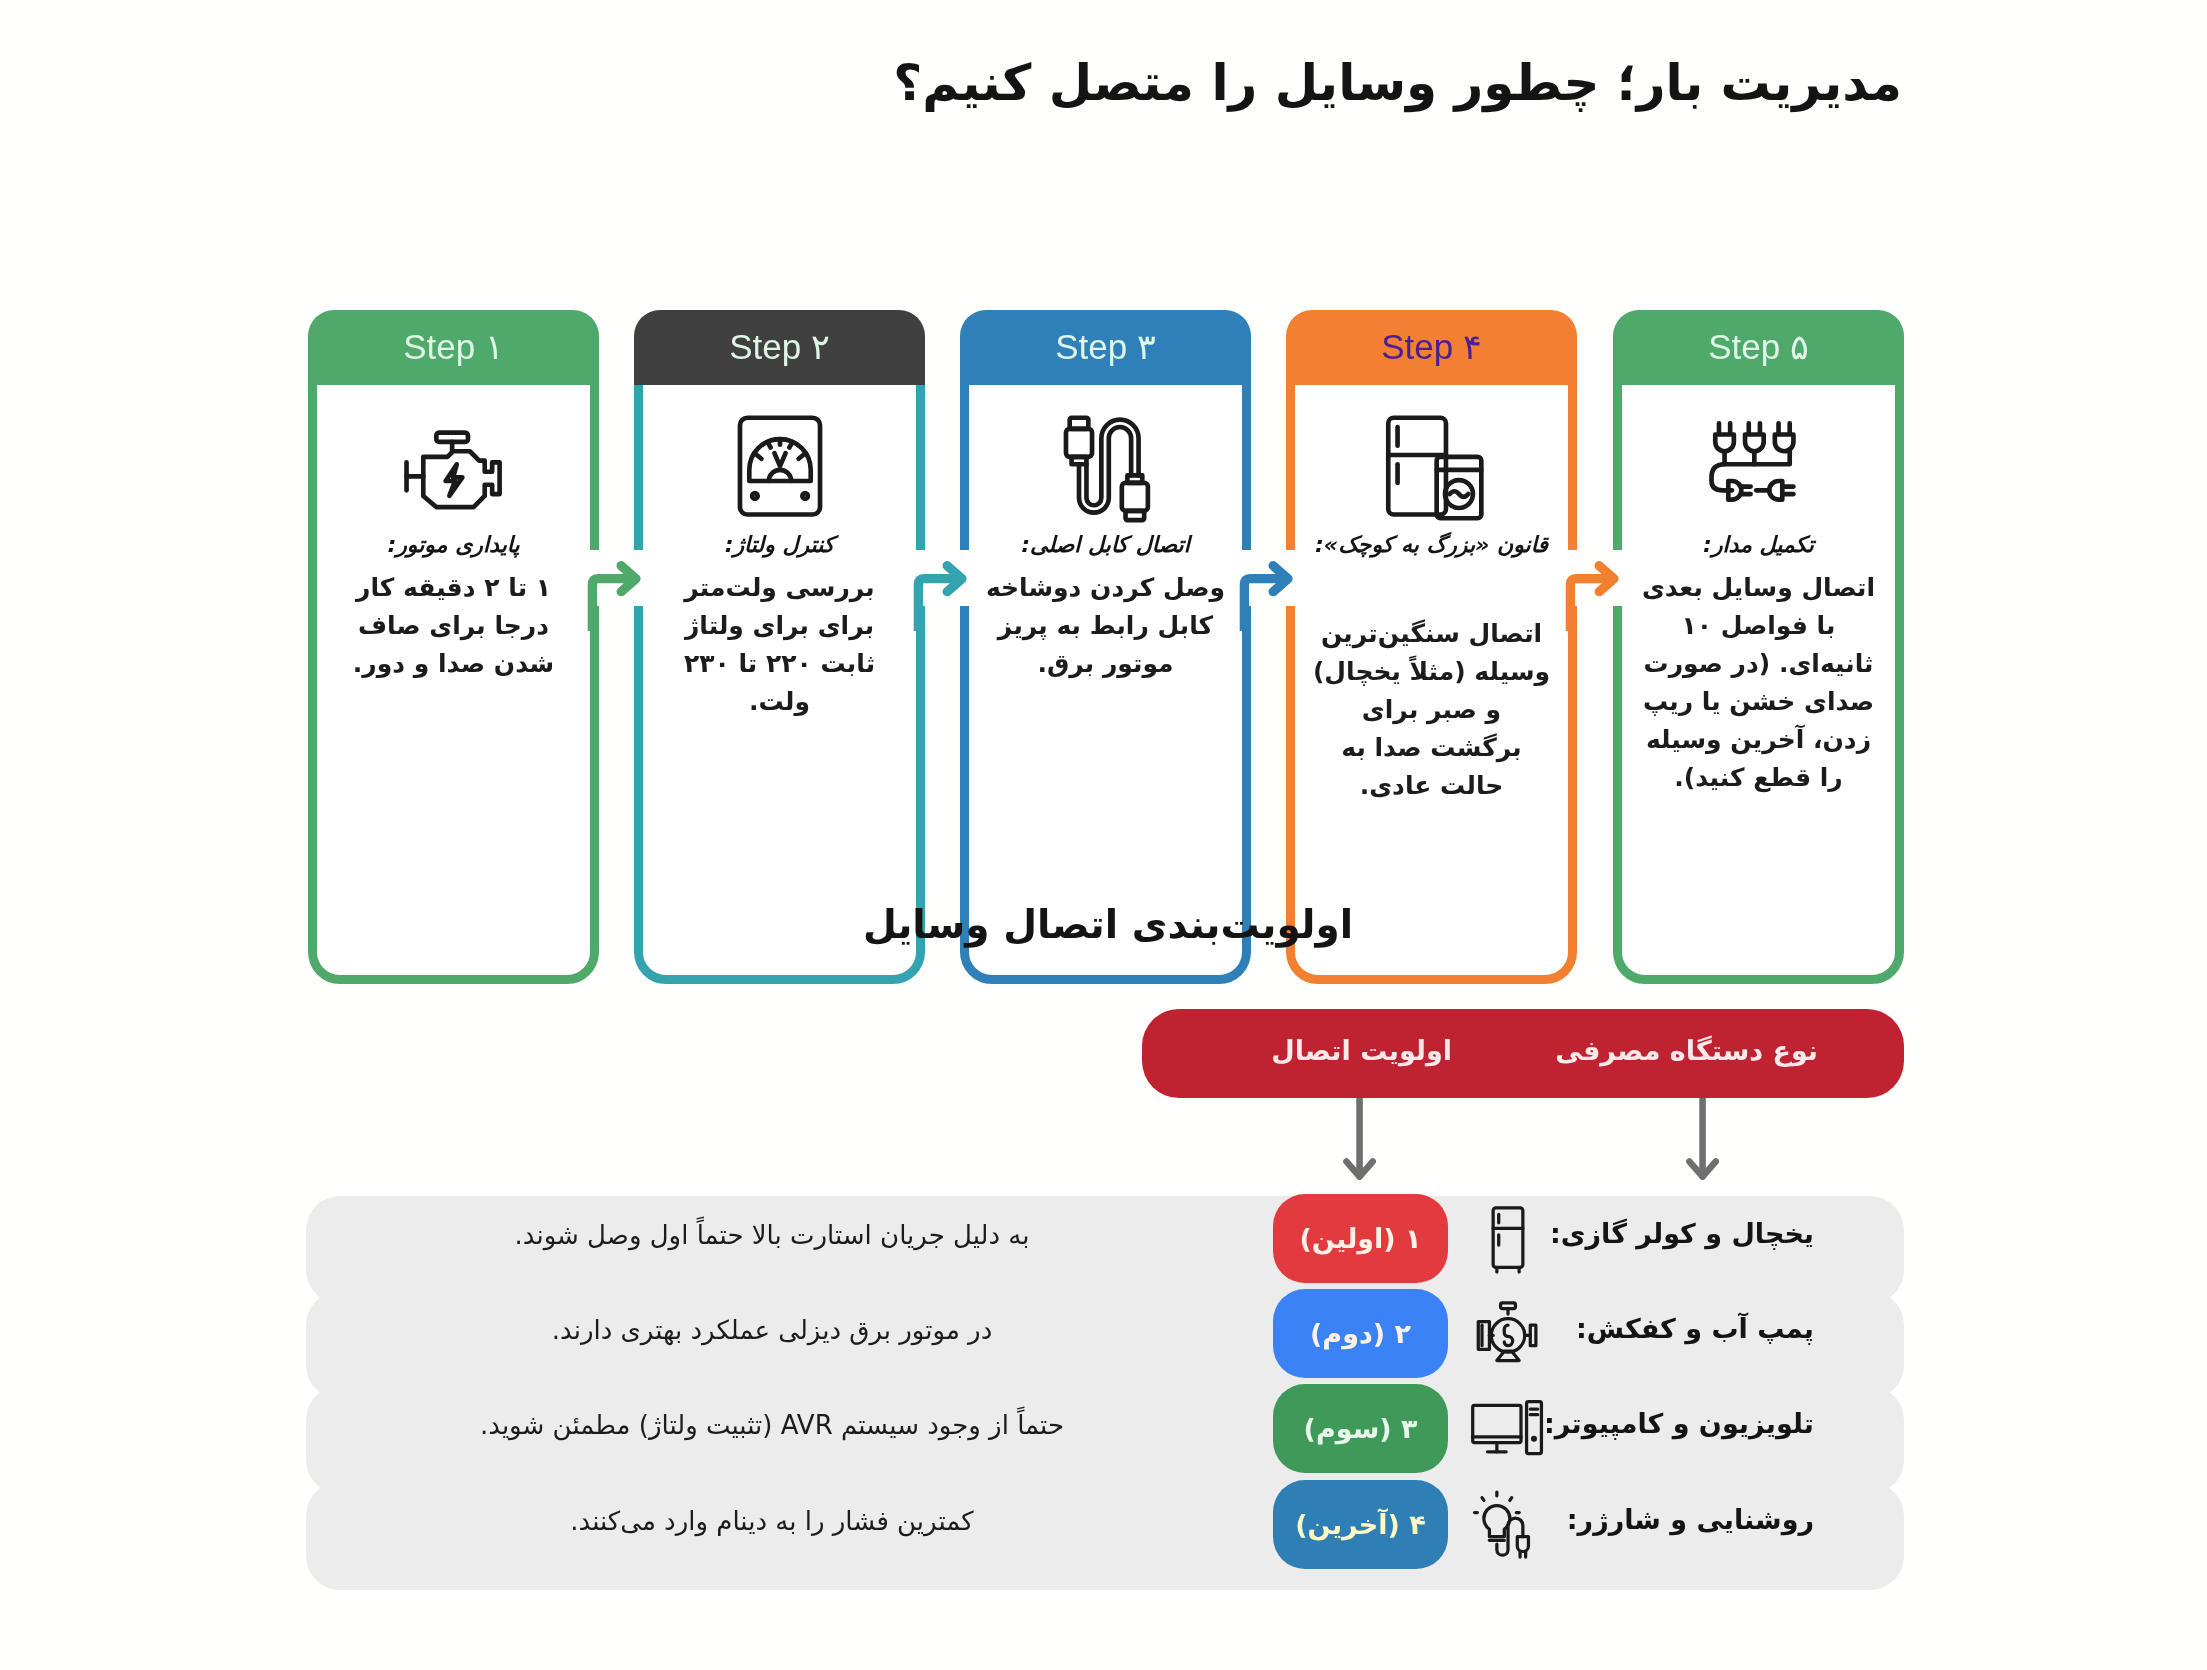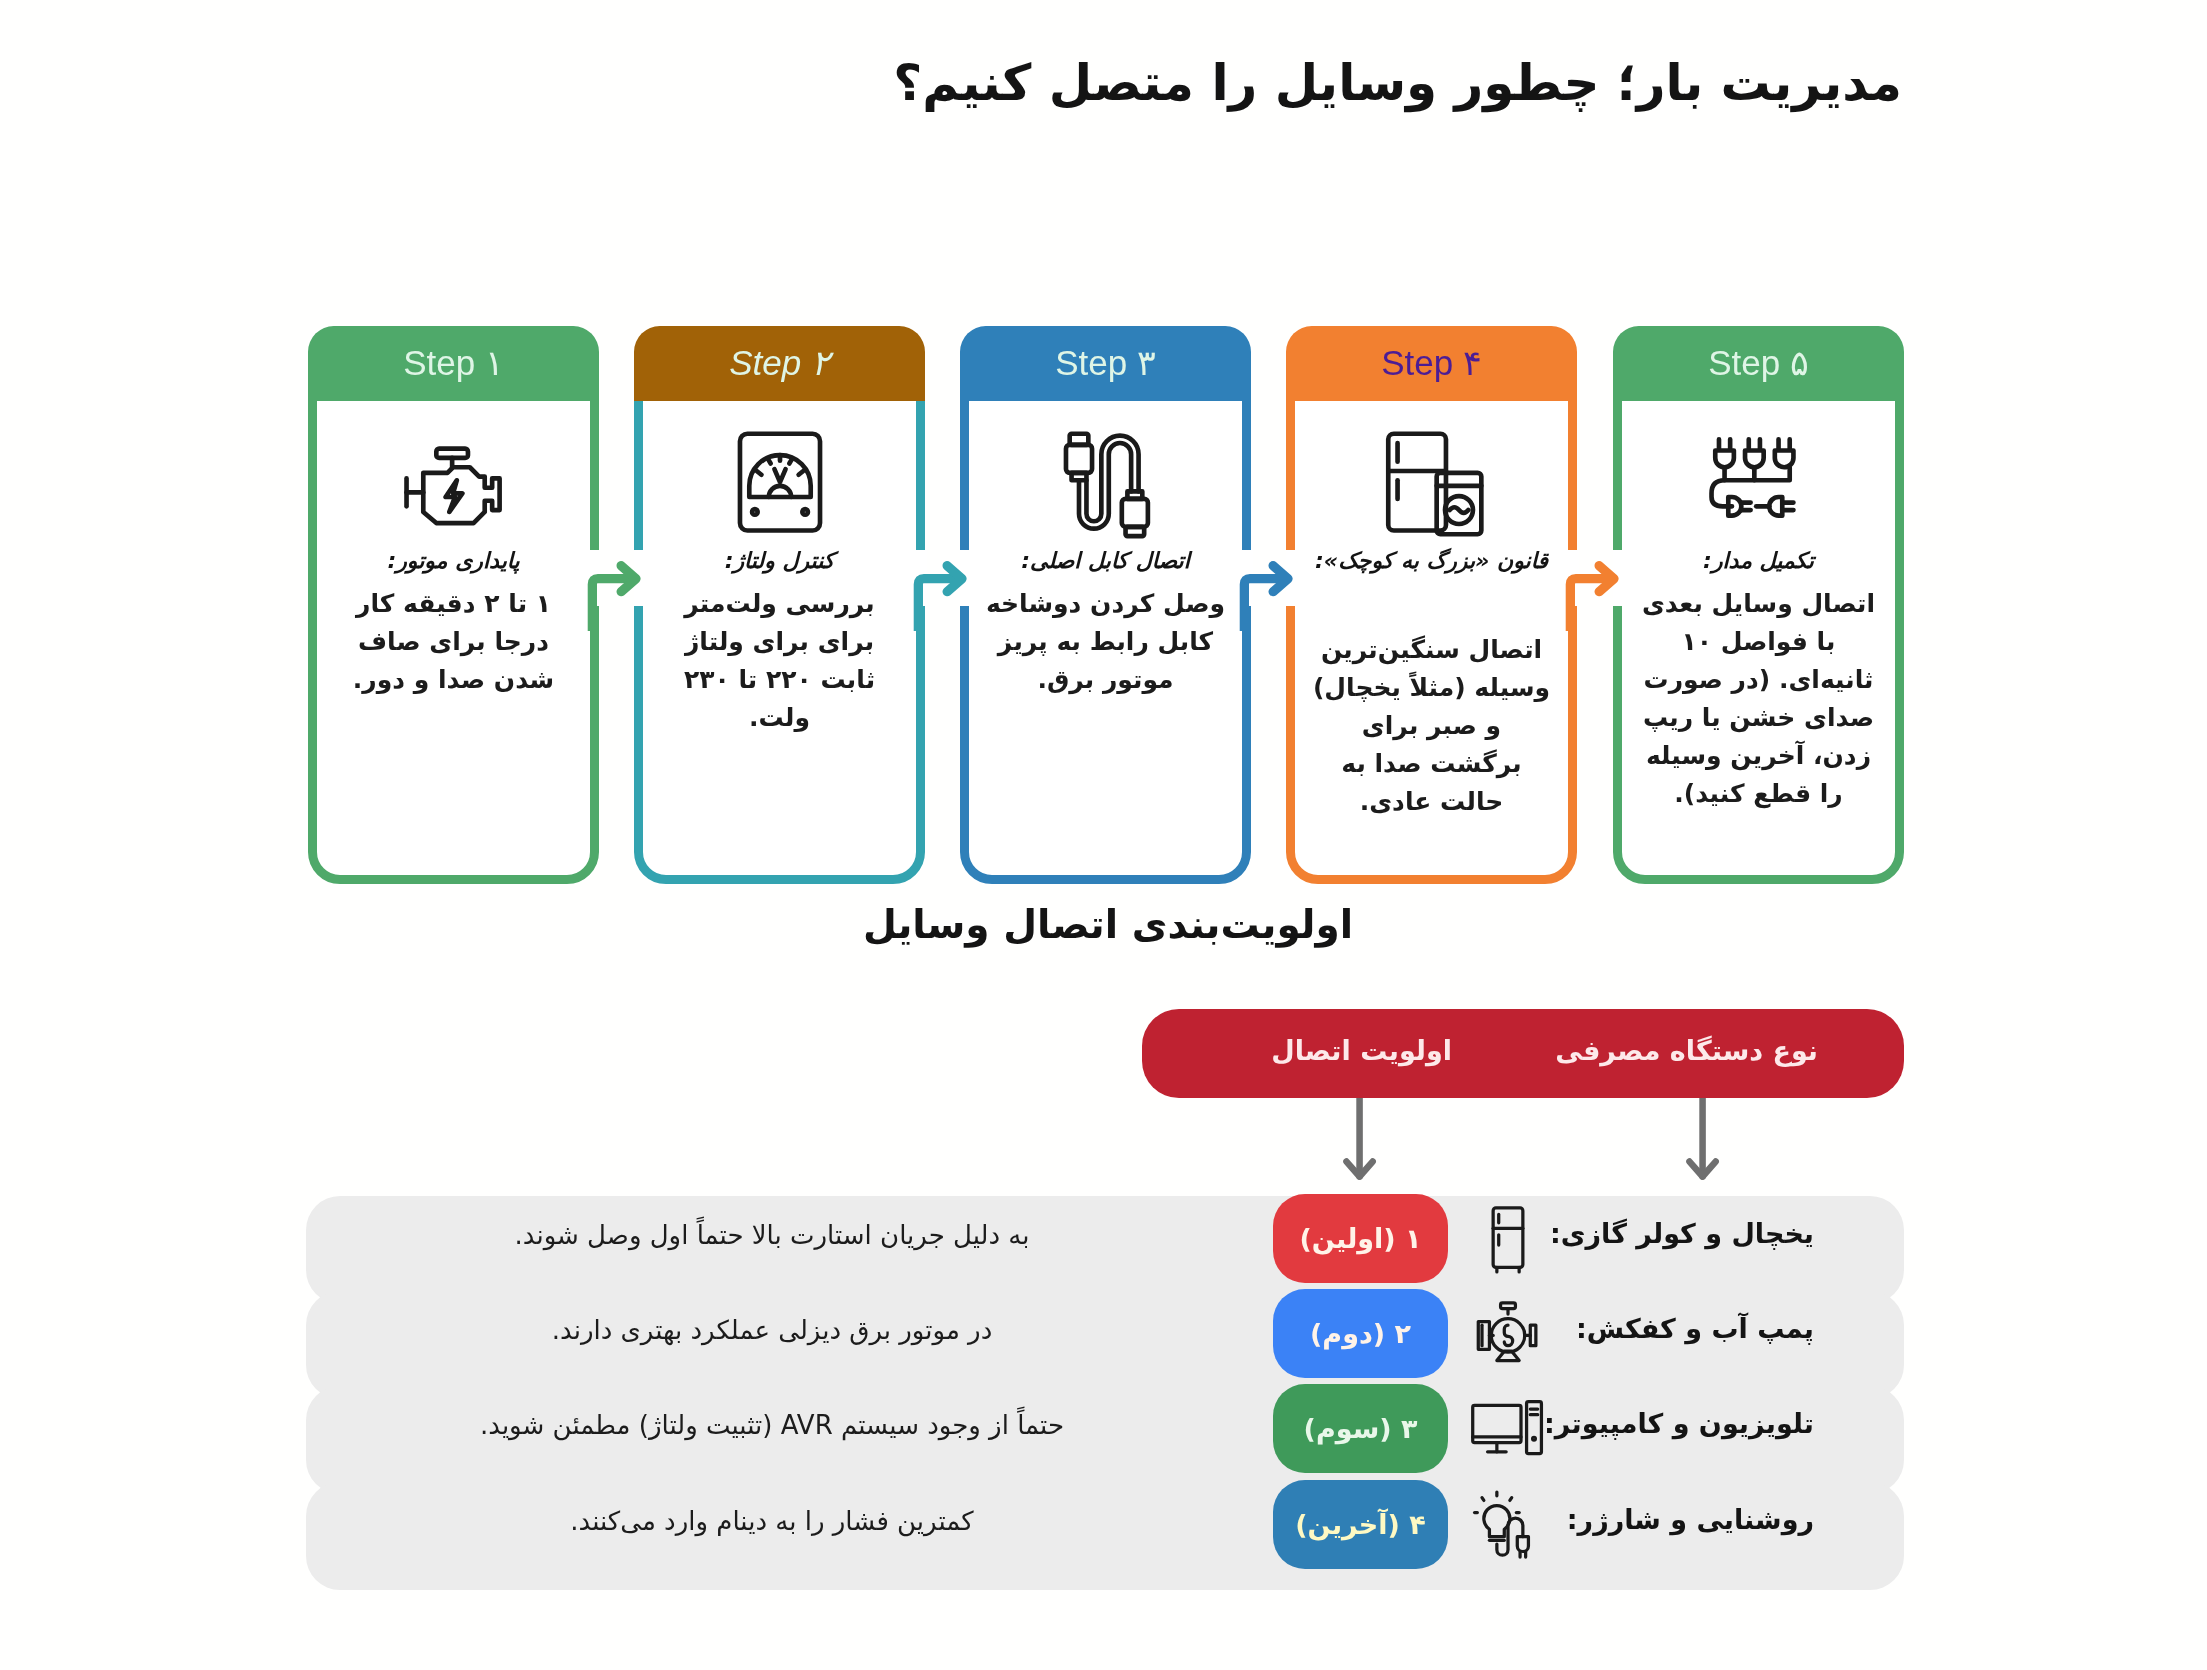--- a/index.html
+++ b/index.html
@@ -8,21 +8,21 @@
     background:#fffffe;
     font-family:"DejaVu Sans", sans-serif;
     color:#141414;
   }
   .abs { position:absolute; }
   .title {
     position:absolute; right:306px; top:54px;
     font-size:50px; font-weight:bold; direction:rtl; letter-spacing:-0.9px;
   }
   .card {
-    position:absolute; top:326px; width:291px; height:558px;
+    position:absolute; top:310px; width:291px; height:674px;
     box-sizing:border-box; border:9.3px solid; border-radius:32px; background:#fff;padding-left:28px;
   }
   .card .head {
     position:absolute; left:-9.3px; right:-9.3px; top:-9.3px; height:75px;
     border-radius:26px 26px 0 0;
     display:flex; align-items:center; justify-content:center;
     font-family:"Liberation Sans", sans-serif; font-size:35px; color:#dff5e6;
   }
   .card .icon { position:absolute; left:50%; top:93px; transform:translateX(-50%); width:121px; height:112px; }
   .card .icon svg { width:100%; height:100%; }
@@ -81,21 +81,21 @@
       <line x1="14" y1="54" x2="14" y2="84"></line>
       <line x1="14" y1="69" x2="32" y2="69"></line>
       <path d="M68 56 l-12 18 h10 l-6 16 l14 -20 h-10 z"></path>
     </svg>
   </div>
   <div class="ctitle">پایداری موتور:</div>
   <div class="cbody" style="top:250px;">۱ تا ۲ دقیقه کار درجا برای صاف شدن صدا و دور.</div>
 </div>
 
 <div class="card" style="left:634px;border-color:#33a3b0;">
-  <div class="head" style="background:#a16207;font-style:italic;">Step ۲</div>
+  <div class="head" style="background:#404040;">Step ۲</div>
   <div class="icon">
     <svg viewBox="0 0 130 120" fill="none" stroke="#1a1a1a" stroke-width="5" stroke-linejoin="round" stroke-linecap="round">
       <rect x="22" y="6" width="86" height="104" rx="8"></rect>
       <path d="M32 74 v-12 a33 33 0 0 1 66 0 v12 z"></path>
       <line x1="40" y1="46" x2="45" y2="50"></line>
       <line x1="52" y1="33" x2="55" y2="38"></line>
       <line x1="65" y1="29" x2="65" y2="35"></line>
       <line x1="78" y1="33" x2="75" y2="38"></line>
       <line x1="90" y1="46" x2="85" y2="50"></line>
       <path d="M59 44 l6 14 l6 -14"></path>

